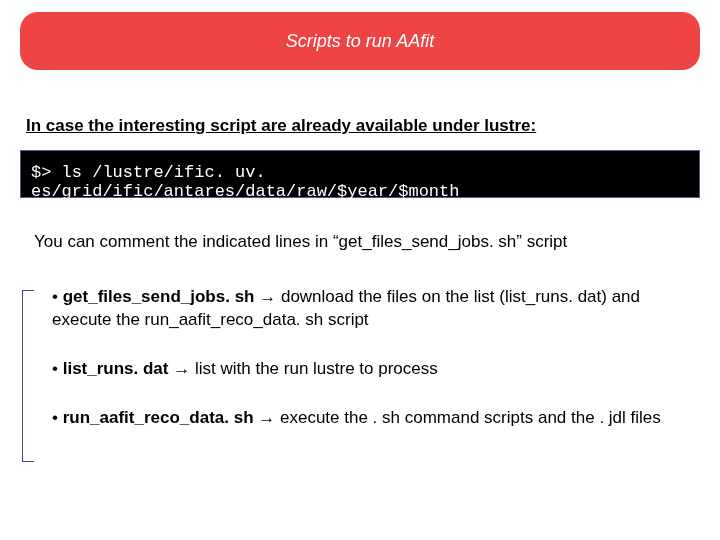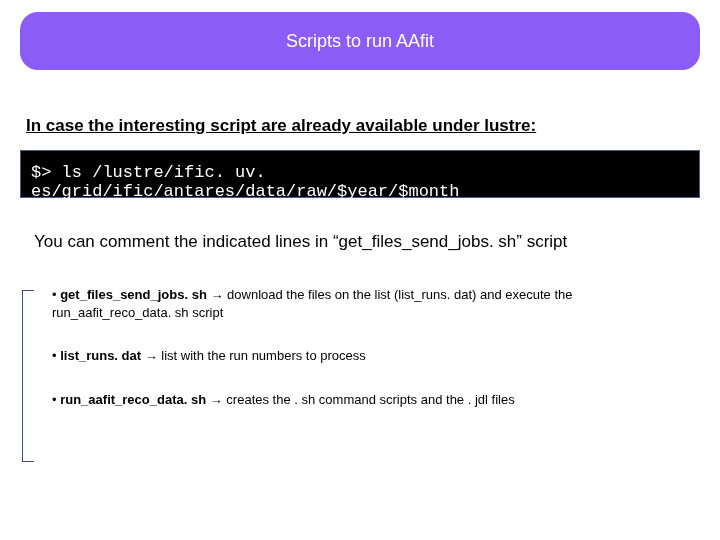--- a/index.html
+++ b/index.html
@@ -10,27 +10,28 @@
     font-family: "Segoe UI", Arial, sans-serif;
     position: relative;
     overflow: hidden;
   }
   .header-box {
     position: absolute;
     left: 20px;
     top: 12px;
     width: 680px;
     height: 58px;
-    background: #8b5cf6;
+    background: #ef4444;
     border-radius: 18px;
     display: flex;
     align-items: center;
     justify-content: center;
     color: #ffffff;
     font-size: 18px;
+    font-style: italic;
   }
   .intro {
     position: absolute;
     left: 26px;
     top: 116px;
     font-size: 17px;
     font-weight: bold;
     text-decoration: underline;
     color: #000;
   }
@@ -64,21 +65,21 @@
     position: absolute;
     left: 22px;
     top: 290px;
     width: 12px;
     height: 172px;
     border-left: 1.5px solid #3a4d7d;
     border-top: 1.5px solid #3a4d7d;
     border-bottom: 1.5px solid #3a4d7d;
   }
   .bullet {
-    font-size: 13px;
+    font-size: 17px;
     color: #000;
     margin-bottom: 26px;
     line-height: 1.35;
     padding-left: 16px;
   }
   .bullet .b { font-weight: bold; }
 </style>
 </head>
 <body>
 
@@ -94,18 +95,18 @@
 
 <div class="note">You can comment the indicated lines in “get_files_send_jobs. sh” script</div>
 
 <div class="bracket"></div>
 
 <div class="bullets-wrap">
   <div class="bullet">
     • <span class="b">get_files_send_jobs. sh</span><span> → </span><span>download the files on the list (list_runs. dat) and execute the run_aafit_reco_data. sh script</span>
   </div>
   <div class="bullet">
-    • <span class="b">list_runs. dat</span><span> → </span><span>list with the run numbers to process</span>
+    • <span class="b">list_runs. dat</span><span> → </span><span>list with the run lustre to process</span>
   </div>
   <div class="bullet">
-    • <span class="b">run_aafit_reco_data. sh</span><span>  → </span><span>creates the . sh command scripts and the . jdl files</span>
+    • <span class="b">run_aafit_reco_data. sh</span><span>  → </span><span>execute the . sh command scripts and the . jdl files</span>
   </div>
 </div>
 
 </body></html>

